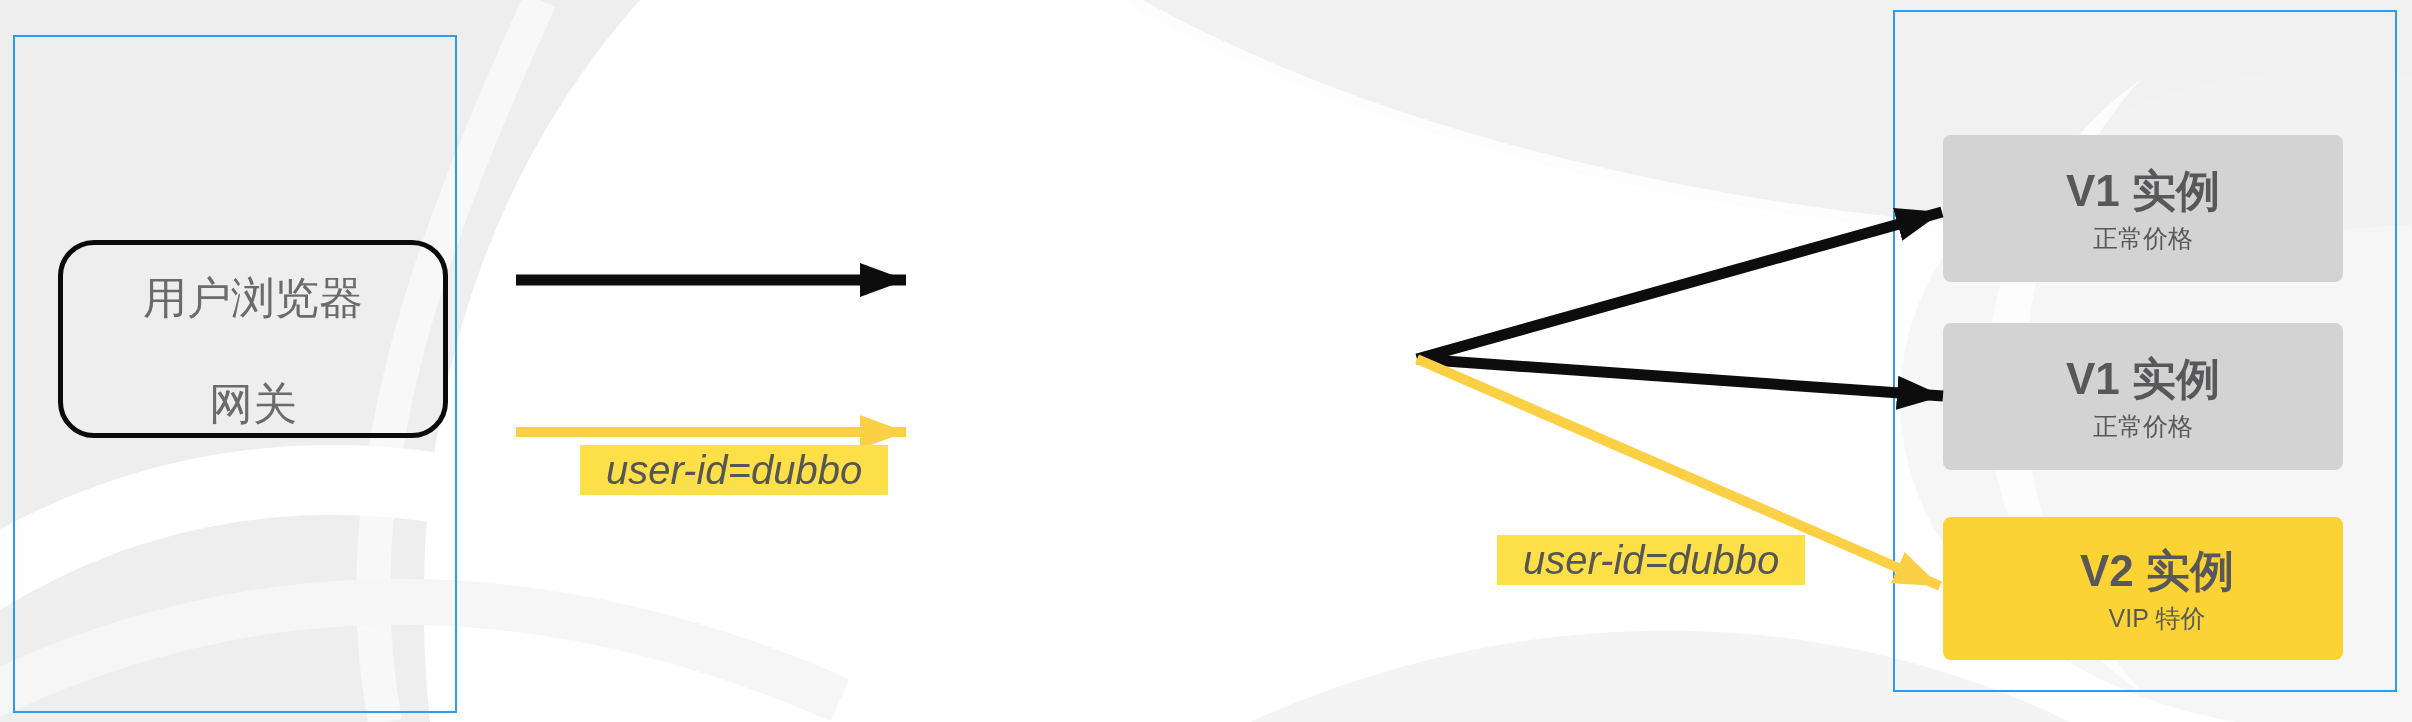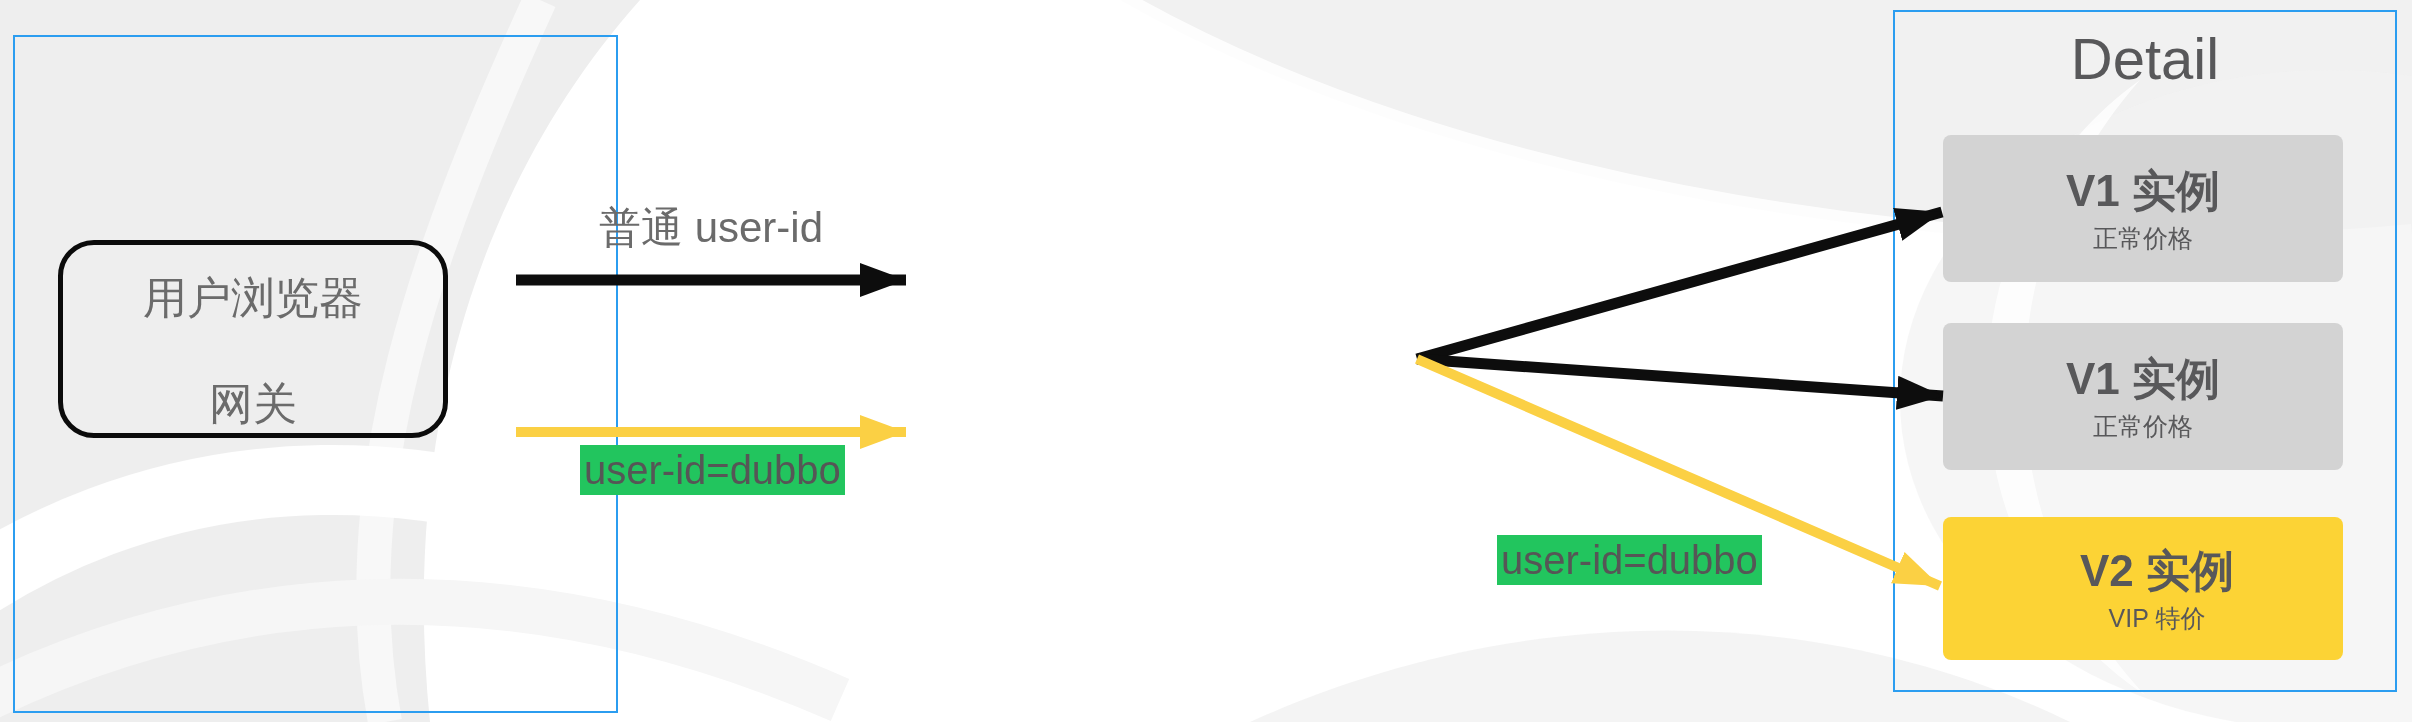--- a/index.html
+++ b/index.html
@@ -57,23 +57,23 @@
   .inst-b{top:311px;height:147px;}
   .inst-c{top:505px;height:143px;}
   .arrows{position:absolute;left:0;top:0;z-index:2;}
   .edge-label{
     position:absolute;z-index:3;
     color:#6b6b6b;font-size:42px;line-height:48px;
   }
   .normal-label{left:515px;top:204px;width:392px;text-align:center;}
   .hl-label{
     position:absolute;z-index:3;
-    background:#22c55e;color:#565656;
+    background:#fde047;color:#565656;
     font-size:40px;line-height:50px;
-    padding:0 4px;white-space:nowrap;
+    padding:0 26px;white-space:nowrap;font-style:italic;
   }
   .hl-left{left:580px;top:445px;}
   .hl-right{left:1497px;top:535px;}
 </style>
 </head>
 <body>
 
 <div class="canvas">
 
   <svg class="bg" width="2412" height="722" viewBox="0 0 2412 722">
@@ -82,30 +82,29 @@
     <path d="M540,0 C430,240 340,480 385,722" stroke="#f8f8f8" stroke-width="34" fill="none"></path>
     <path d="M-100,640 C150,430 480,430 780,620" stroke="#ffffff" stroke-width="70" fill="none" opacity="0.95"></path>
     <path d="M-100,745 C200,565 520,560 840,700" stroke="#f6f6f6" stroke-width="46" fill="none"></path>
     <path d="M1120,0 C1460,195 1990,275 2412,235 L2412,0 Z" fill="#f0f0f0" opacity="0.9"></path>
     <path d="M1120,0 C1460,195 1990,275 2412,235" stroke="#ffffff" stroke-width="22" fill="none" opacity="0.85"></path>
     <ellipse cx="2330" cy="400" rx="430" ry="330" fill="#f2f2f2" opacity="0.7"></ellipse>
     <path d="M2140,80 C1985,255 1985,525 2145,695 C1940,560 1930,230 2140,80 Z" fill="#ffffff" opacity="0.8"></path>
     <path d="M1250,722 C1520,600 1820,600 2070,722 Z" fill="#f0f0f0" opacity="0.75"></path>
   </svg>
 
-  <div class="panel" style="left:13px;top:35px;width:605px;height:678px">
+  <div class="panel" style="left:13px;top:35px;width:444px;height:678px">
     <div class="node gateway-node">
       <div class="node-line1">用户浏览器</div>
       <div class="node-line2">网关</div>
     </div>
   </div>
 
 
   <div class="panel" style="left:1893px;top:10px;width:504px;height:682px">
-    <div class="detail-title">Detail</div>
 
     <div class="inst inst-gray inst-a">
       <div class="inst-title">V1 实例</div>
       <div class="inst-sub">正常价格</div>
     </div>
 
     <div class="inst inst-gray inst-b">
       <div class="inst-title">V1 实例</div>
       <div class="inst-sub">正常价格</div>
     </div>
@@ -125,17 +124,16 @@
         <path d="M0,0 L46,17 L0,34 Z" fill="#fbd044"></path>
       </marker>
     </defs>
     <line x1="516" y1="280" x2="906" y2="280" stroke="#0d0d0d" stroke-width="11" marker-end="url(#head-black)"></line>
     <line x1="516" y1="432" x2="906" y2="432" stroke="#fbd044" stroke-width="10" marker-end="url(#head-yellow)"></line>
     <line x1="1417" y1="359" x2="1942" y2="212" stroke="#0d0d0d" stroke-width="11" marker-end="url(#head-black)"></line>
     <line x1="1417" y1="359" x2="1943" y2="396" stroke="#0d0d0d" stroke-width="11" marker-end="url(#head-black)"></line>
     <line x1="1417" y1="359" x2="1940" y2="586" stroke="#fbd044" stroke-width="10" marker-end="url(#head-yellow)"></line>
   </svg>
 
-  <div class="edge-label normal-label">普通 user-id</div>
   <div class="hl-label hl-left">user-id=dubbo</div>
   <div class="hl-label hl-right">user-id=dubbo</div>
 
 </div>
 
 </body></html>

